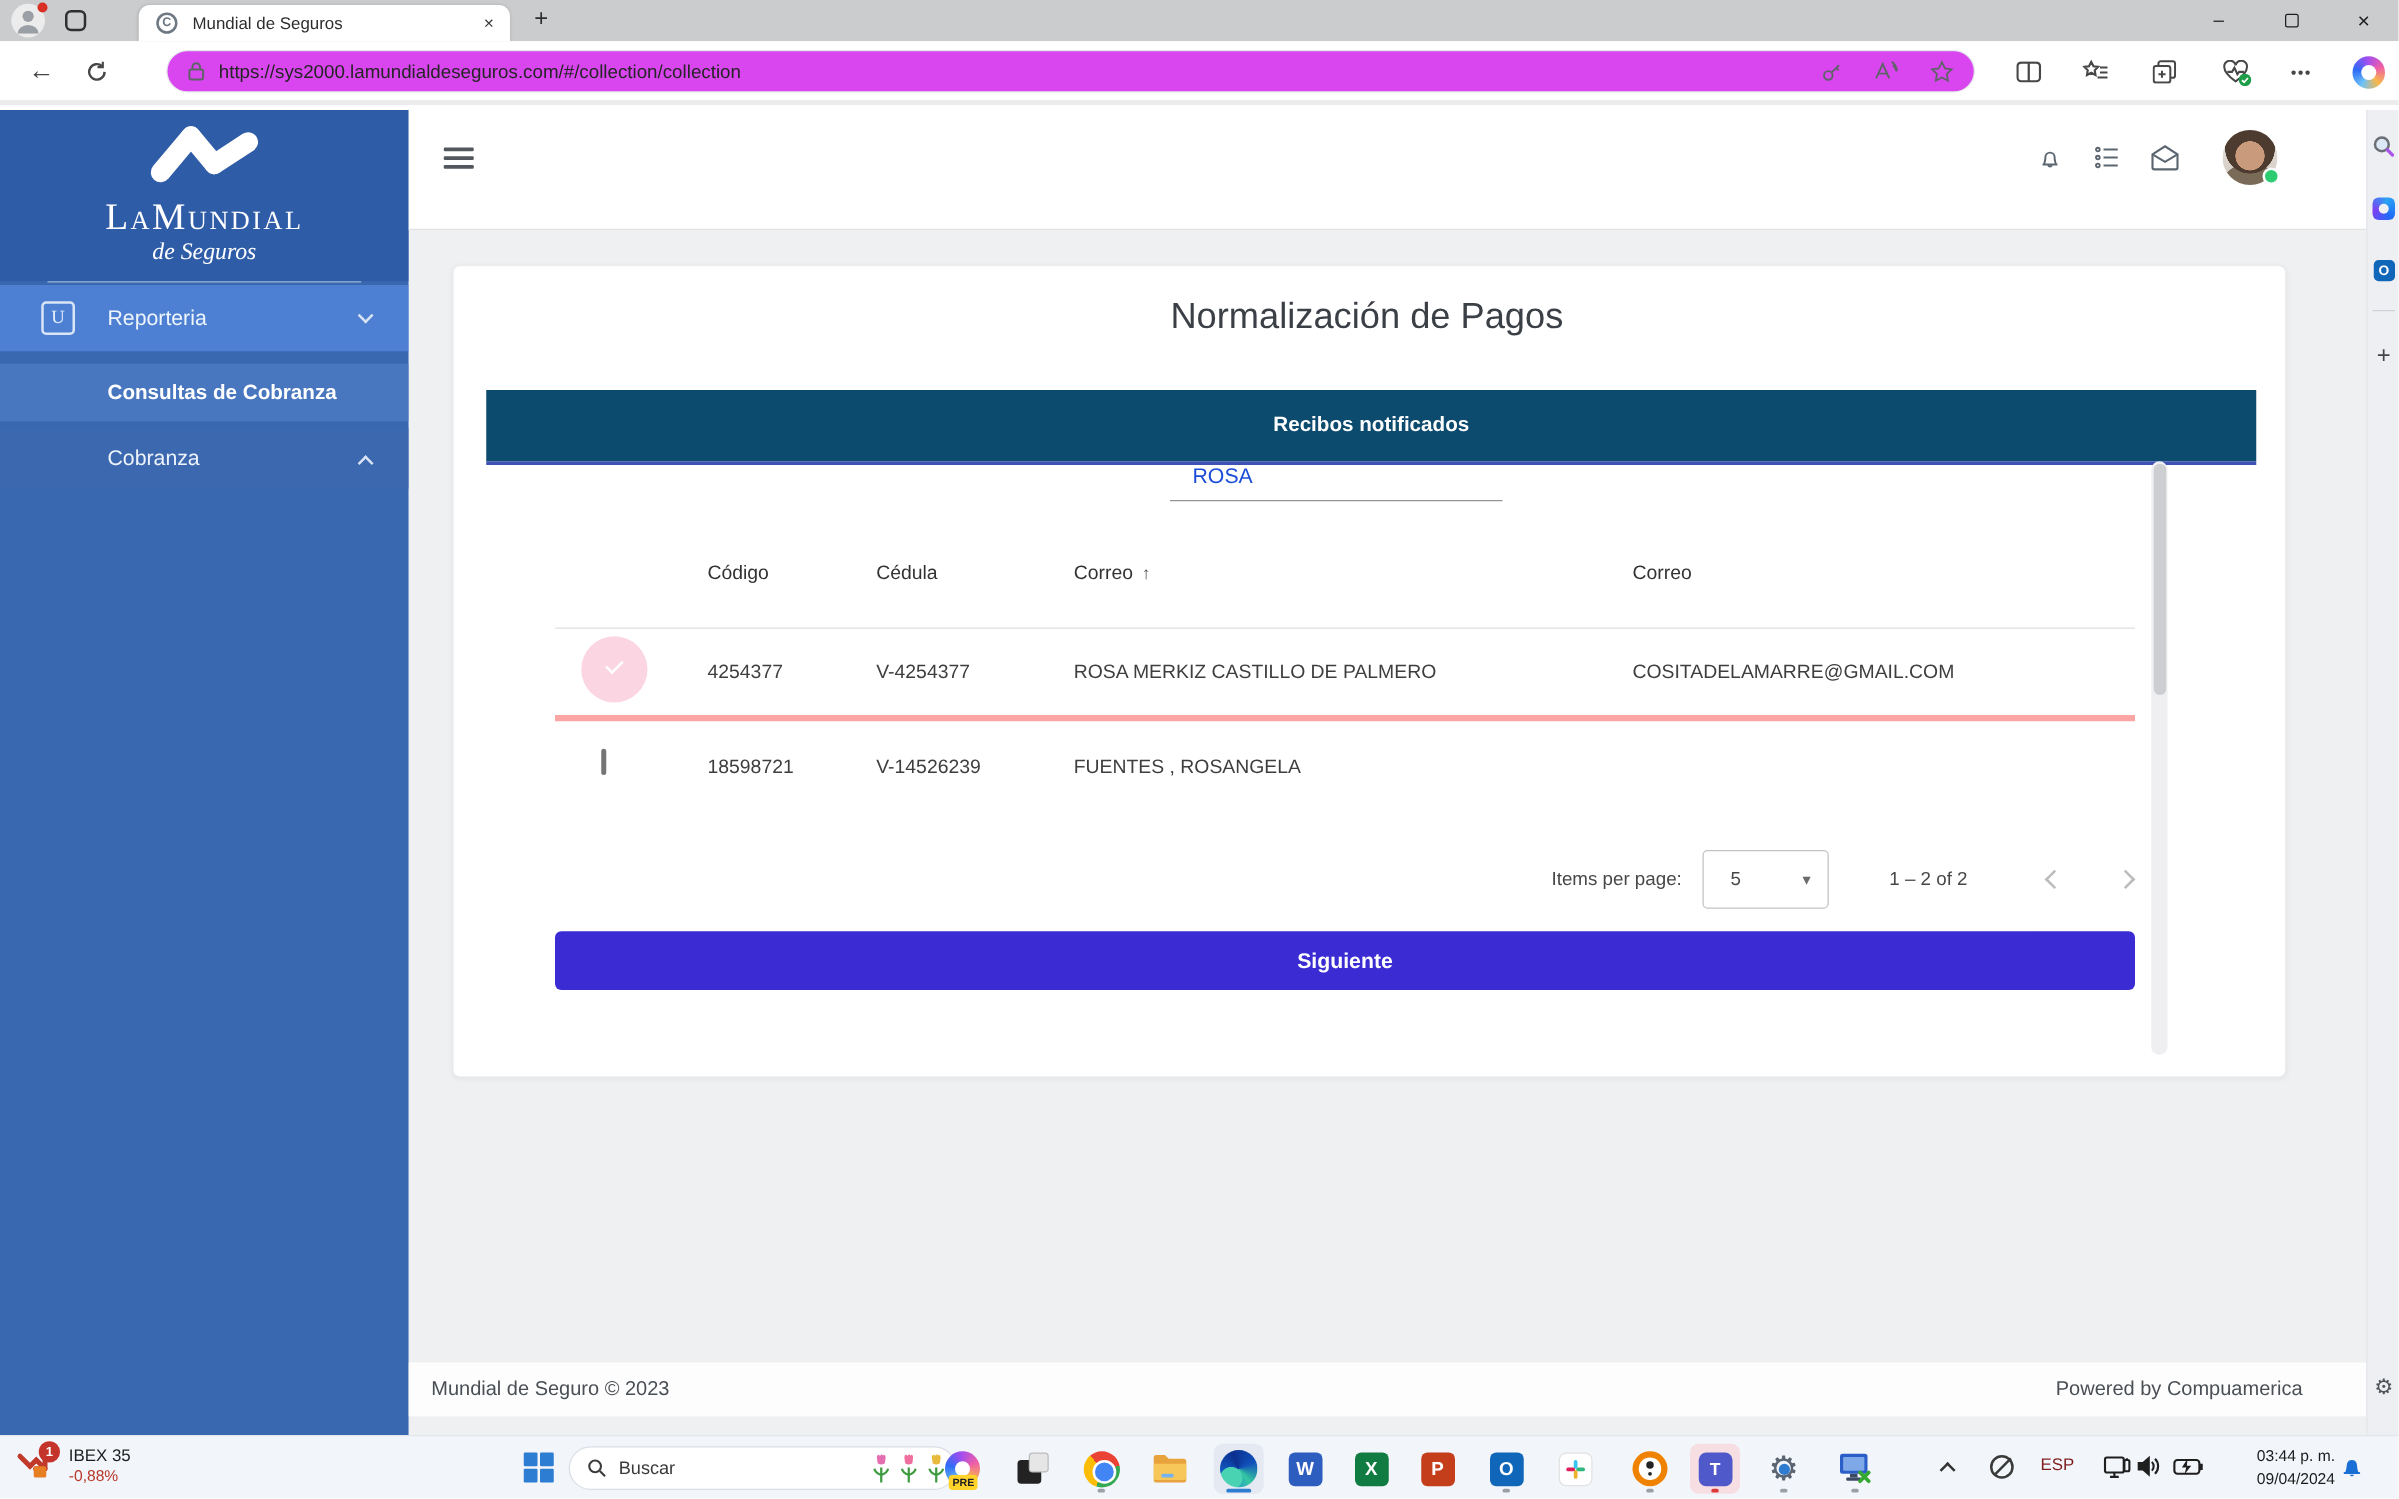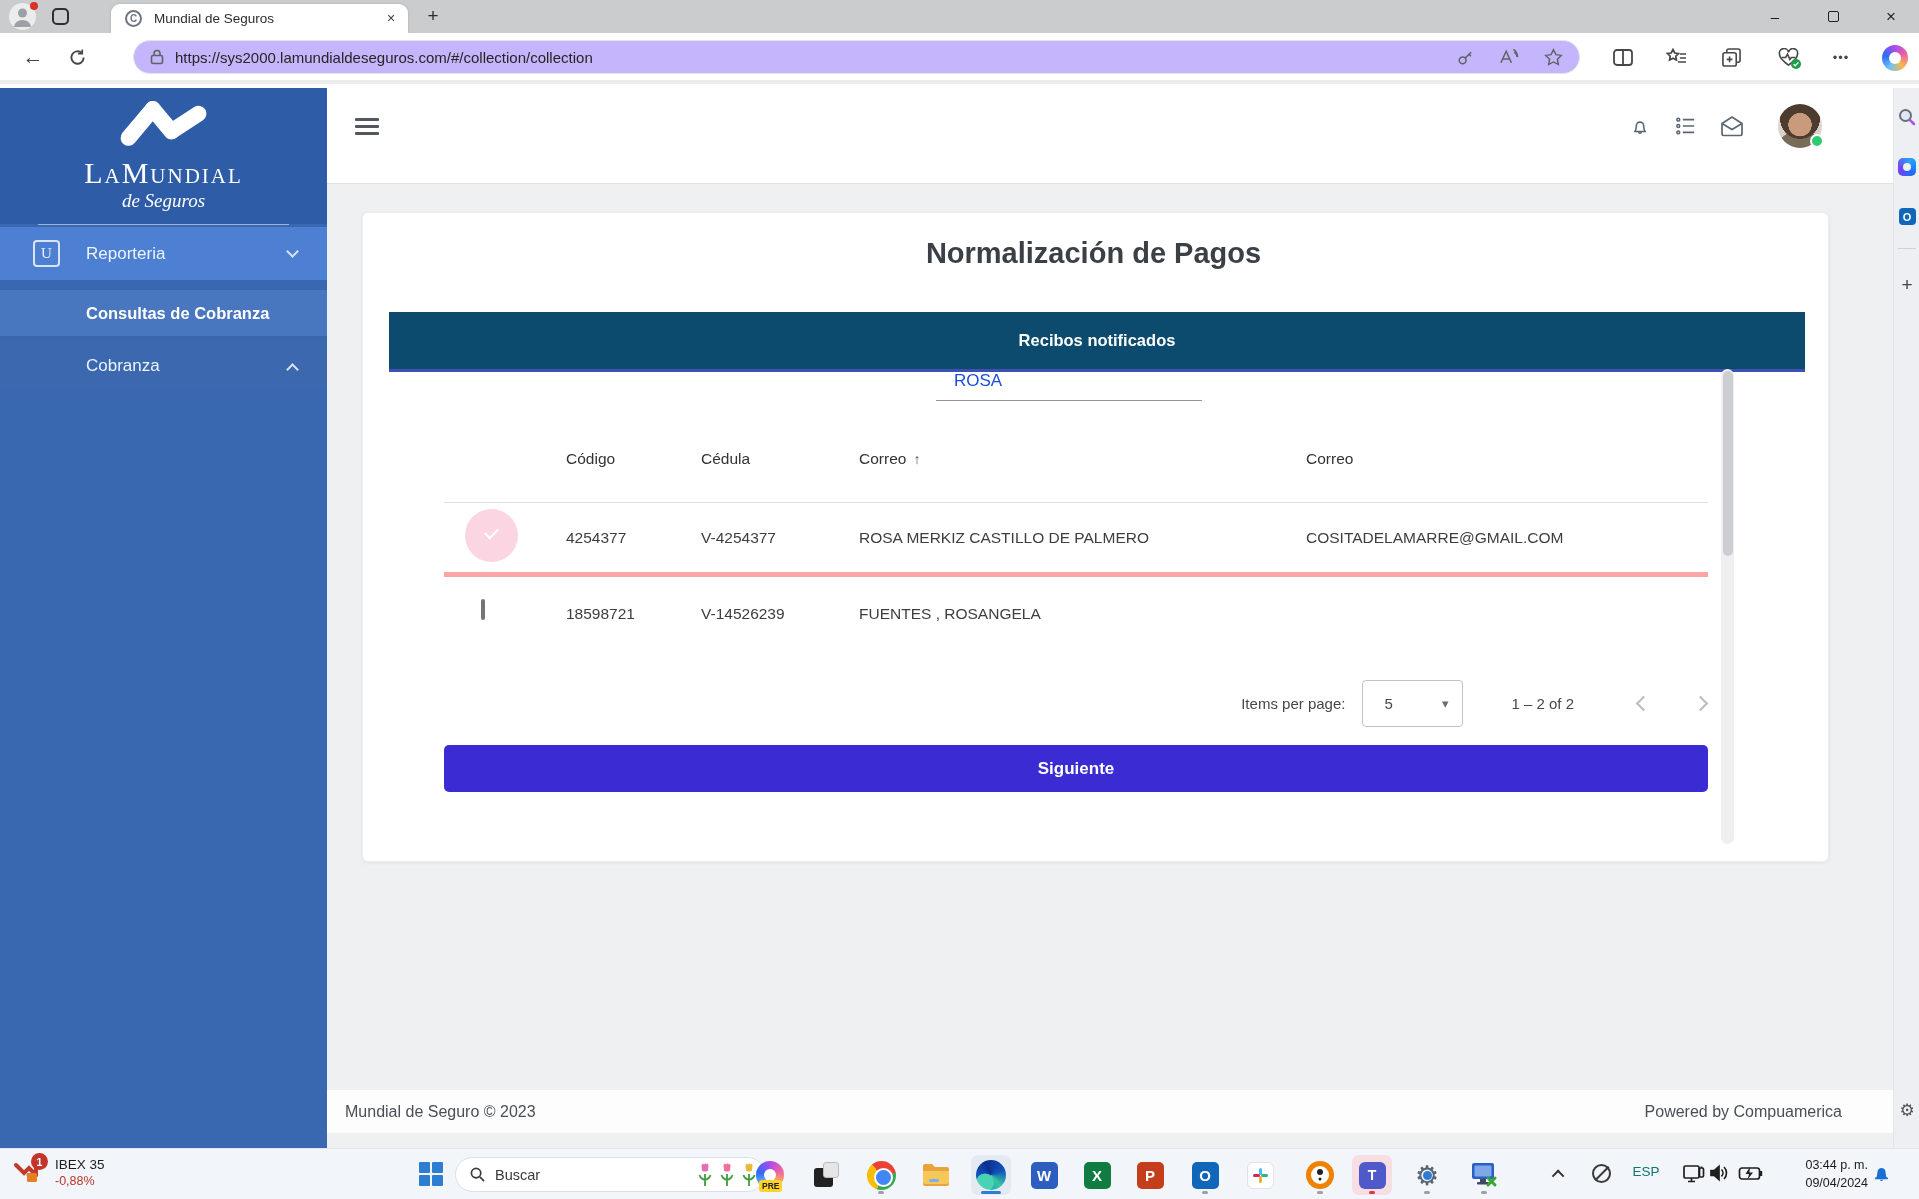--- a/index.html
+++ b/index.html
@@ -18,21 +18,21 @@
   .tb-tab-close { position: absolute; right: 8px; width: 18px; height: 18px; text-align: center; line-height: 17px; font-size: 14px; color: #3c3c3c; border-radius: 4px; }
   .tb-newtab { position: absolute; left: 420px; top: 3px; width: 26px; height: 26px; font-size: 19px; color: #2e2e2e; text-align: center; line-height: 25px; }
   .wbtn { position: absolute; top: 0; width: 46px; height: 33px; display: flex; align-items: center; justify-content: center; color: #1f1f1f; font-size: 15px; }
   .wb-min { left: 1752px; } .wb-max { left: 1810px; } .wb-close { left: 1868px; font-size: 17px; }
   .restore-glyph { position: relative; width: 11px; height: 11px; border: 1.3px solid #1f1f1f; border-radius: 2px; background: #cbccce; }
   .restore-glyph::before { content: ""; position: absolute; left: 2px; top: -4px; width: 11px; height: 11px; border: 1.3px solid #1f1f1f; border-radius: 2px; z-index: -1; }
 
   
   .toolbar { position: absolute; left: 0; top: 33px; width: 100%; height: 51px; background: #fff; border-bottom: 4px solid #ececec; }
   .nav-ic { position: absolute; top: 9px; width: 30px; height: 30px; display: flex; align-items: center; justify-content: center; color: #474747; }
-  .urlbar { position: absolute; left: 133px; top: 7px; width: 1447px; height: 34px; background: #c4b5fd; border: 1px solid #e4e6ea; border-radius: 17px; display: flex; align-items: center; }
+  .urlbar { position: absolute; left: 133px; top: 7px; width: 1447px; height: 34px; background: #d946ef; border: 1px solid #e4e6ea; border-radius: 17px; display: flex; align-items: center; }
   .url-text { margin-left: 11px; font-size: 15px; color: #252525; }
   .urlbar-right { margin-left: auto; margin-right: 16px; display: flex; align-items: center; gap: 24px; }
   .copilot { border-radius: 50%; background: conic-gradient(from 210deg, #6ec2f7, #2e6bf6, #a24df0, #ee5fa7, #f8b84a, #6ec2f7); position: relative; }
   .copilot::after { content: ""; position: absolute; left: 27%; top: 27%; width: 46%; height: 46%; background: #fff; border-radius: 50%; }
 
   
   .app { position: absolute; left: 0; top: 88px; width: 1919px; height: 1060px; }
 
   
   .sidebar { position: absolute; left: 0; top: 0; width: 327px; height: 100%; background: #3a68b0; color: #fff; }
@@ -61,21 +61,21 @@
     background:
       radial-gradient(circle at 50% 47%, #c99a7c 0 36%, rgba(0,0,0,0) 37%),
       radial-gradient(circle at 50% 34%, #4e3b30 0 54%, rgba(0,0,0,0) 55%),
       radial-gradient(circle at 50% 118%, #7a6a58 0 45%, rgba(0,0,0,0) 46%),
       linear-gradient(#e9e5e0, #cfc7be); }
   .avatar-dot { position: absolute; right: -2px; bottom: 0px; width: 14px; height: 14px; border-radius: 50%; background: #2ecc71; border: 2px solid #fff; }
 
   
   .content { position: absolute; left: 0; top: 96px; right: 0; bottom: 58px; }
   .card { position: absolute; left: 35px; top: 28px; width: 1467px; height: 650px; background: #fff; border: 1px solid #ebedef; border-radius: 6px; box-shadow: 0 1px 4px rgba(0,0,0,.06); }
-  .card-title { position: absolute; left: 0; right: 4px; top: 24px; text-align: center; font-size: 29px; color: #3b3f46; font-weight: bold; }
+  .card-title { position: absolute; left: 0; right: 4px; top: 24px; text-align: center; font-size: 29px; color: #3b3f46; }
   .tabbar { position: absolute; left: 26px; top: 99px; width: 1416px; height: 57px; background: #0c4a6e; display: flex; }
   .tab { flex: 1; display: flex; align-items: center; justify-content: center; color: #fff; font-weight: bold; font-size: 16.5px; position: relative; cursor: pointer; }
   .tab.active::after { content: ""; position: absolute; left: 0; right: 0; bottom: -3px; height: 3px; background: #3d51b5; }
 
   .field { position: absolute; left: 573px; top: 156px; width: 266px; border-bottom: 1px solid #949494; }
   .field-text { font-size: 17px; color: #1d4ed8; padding: 2px 0 9px 18px; }
 
   .tgrid { position: absolute; left: 81px; width: 1264px; display: grid; grid-template-columns: 85px 135px 158px 447px auto; align-items: center; padding-left: 37px; font-size: 15.5px; color: #3e3e3e; }
   .thead { top: 202px; height: 88px; border-bottom: 1px solid #e0e0e0; font-weight: 500; color: #333; }
   .trow1 { top: 290px; height: 74px; border-bottom: 5px solid #fca5a5; }
@@ -145,21 +145,21 @@
   .ic-copilot-task { position: relative; width: 28px; height: 28px; }
   .pre-badge { position: absolute; left: 3px; bottom: -3px; background: #ffd32a; color: #222; font-size: 8.5px; font-weight: bold; padding: 1px 3px; border-radius: 3px; }
   .ic-openvpn { width: 28px; height: 28px; border-radius: 50%; background: #ef8200; position: relative; }
   .ic-openvpn::before { content: ""; position: absolute; left: 5px; top: 5px; width: 18px; height: 18px; background: #fff; border-radius: 50%; }
   .ic-openvpn::after { content: ""; position: absolute; left: 11px; top: 8px; width: 6px; height: 6px; background: #222; border-radius: 50%; box-shadow: 0 7px 0 -1.5px #222; }
   .ic-teams { width: 27px; height: 27px; background: #5059c9; border-radius: 6px; color: #fff; font-weight: bold; font-size: 14px; display: flex; align-items: center; justify-content: center; }
   .ic-gear { font-family: "DejaVu Sans", sans-serif; font-size: 27px; color: #5a6472; line-height: 1; position: relative; }
   .ic-gear::after { content: ""; position: absolute; left: 50%; top: 52%; width: 9px; height: 9px; margin: -4.5px 0 0 -4.5px; border-radius: 50%; background: #2e7bd0; }
   .ic-slack { width: 27px; height: 27px; background: #fff; border: 1px solid #e2e2e2; border-radius: 6px; display: flex; align-items: center; justify-content: center; }
 
-  .tray-item { position: absolute; display: flex; align-items: center; justify-content: center; color: #0f766e; }
+  .tray-item { position: absolute; display: flex; align-items: center; justify-content: center; color: #7f1d1d; }
   .tray-up { left: 1548px; top: 14px; width: 22px; height: 22px; }
   .tray-up i { width: 9px; height: 9px; border-left: 2px solid #333; border-top: 2px solid #333; transform: rotate(45deg) translateY(2px); }
   .tray-dnd { left: 1590px; top: 13px; width: 22px; height: 22px; }
   .dnd-circle { position: relative; width: 19px; height: 19px; border: 2px solid #3a3a3a; border-radius: 50%; }
   .dnd-circle::after { content: ""; position: absolute; left: 7px; top: -2px; width: 2px; height: 19px; background: #3a3a3a; transform: rotate(45deg); }
   .tray-lang { left: 1628px; top: 15px; width: 36px; font-size: 13.5px; }
   .tray-pc { left: 1682px; top: 13px; } .tray-vol { left: 1708px; top: 13px; } .tray-batt { left: 1738px; top: 14px; }
   .tray-clock { position: absolute; left: 1778px; top: 7px; width: 90px; text-align: right; font-size: 12.5px; color: #1b1b1b; line-height: 18px; cursor: pointer; }
   .tray-bell { left: 1872px; top: 15px; }
 </style>

